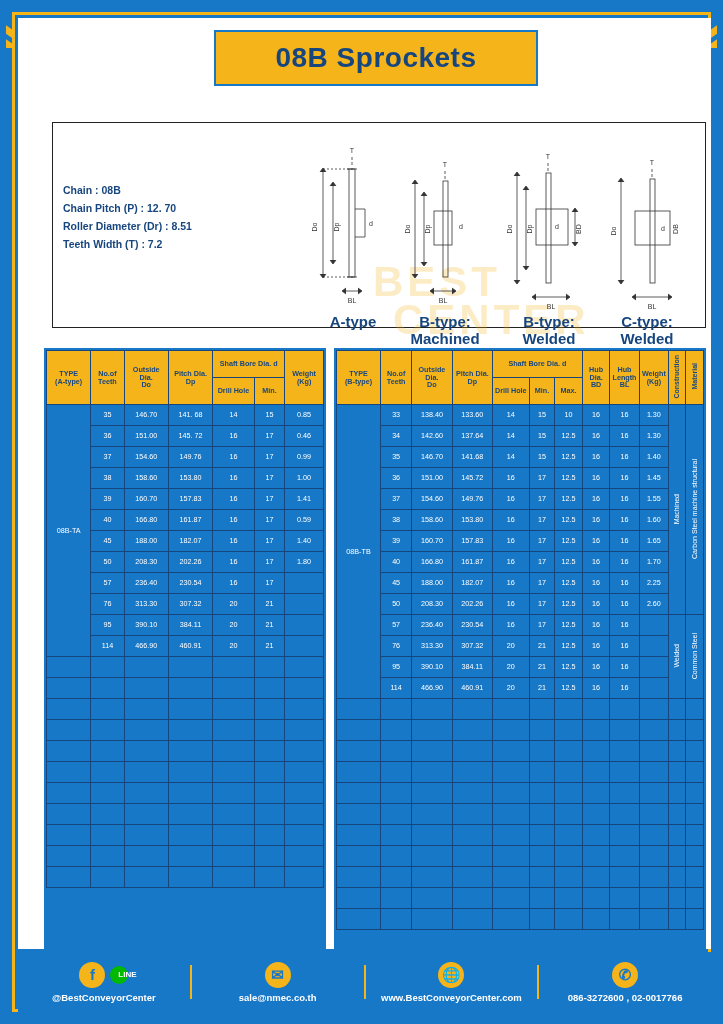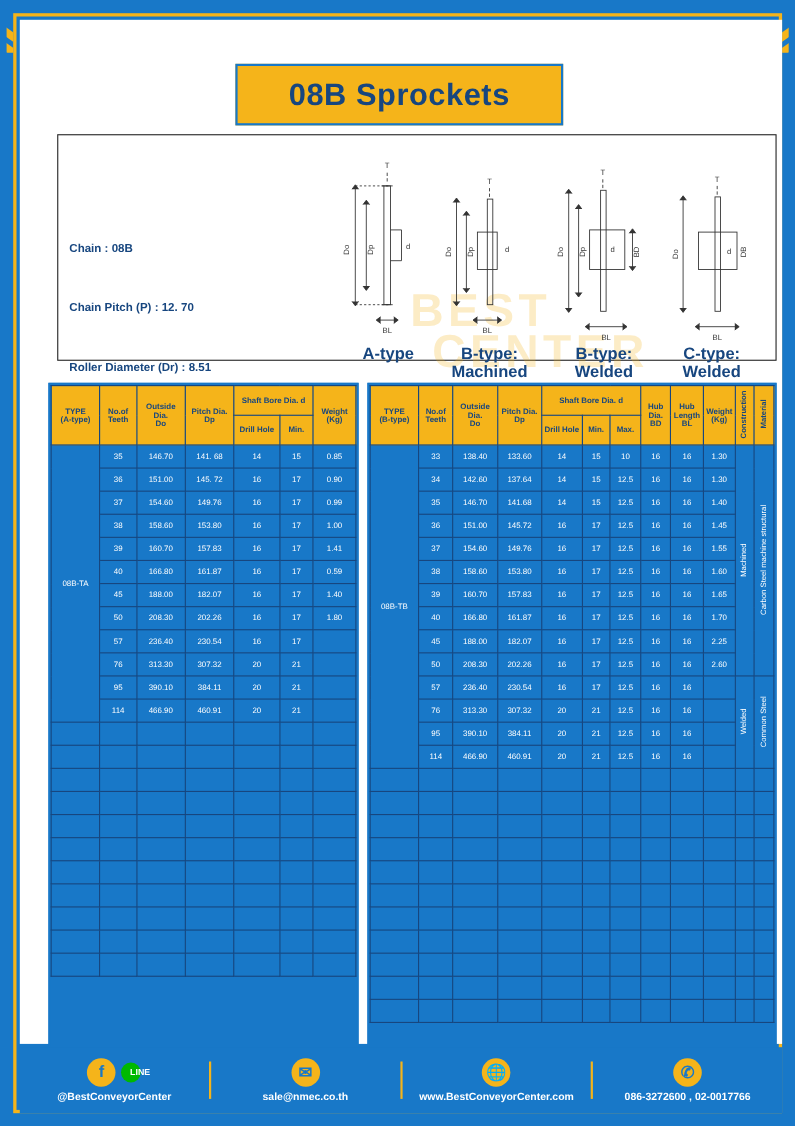--- a/index.html
+++ b/index.html
@@ -48,22 +48,22 @@
   .white-sheet {
     position: absolute;
     left: 3px; top: 3px;
     width: 693px; height: 931px;
     background: #ffffff;
   }
 
   
   .title-box {
     position: absolute;
-    left: 196px; top: 40px;
-    width: 298px; height: 56px;
+    left: 196px; top: 12px;
+    width: 324px; height: 56px;
     background: #f5b41a;
     border: 2px solid #1878c8;
     display: flex; align-items: center; justify-content: center;
   }
   .title-box span {
     font-size: 28px;
     font-weight: bold;
     color: #17467f;
     letter-spacing: 0.5px;
   }
@@ -77,21 +77,21 @@
     background: #fff;
   }
   .spec-list {
     position: absolute;
     left: 10px; top: 58px;
     color: #17467f;
     font-size: 10.5px;
     font-weight: bold;
     line-height: 18px;
   }
-  .spec-list div { white-space: nowrap; margin-top: 36px; }
+  .spec-list div { white-space: nowrap; }
 
   
   .watermark {
     position: absolute;
     left: 320px; top: 140px;
     font-size: 42px;
     font-weight: bold;
     color: rgba(245,180,26,0.25);
     letter-spacing: 4px;
     line-height: 38px;
@@ -360,21 +360,21 @@
                 <td>14</td>
                 <td>15</td>
                 <td>0.85</td>
               </tr>
               <tr>
                 <td>36</td>
                 <td>151.00</td>
                 <td>145. 72</td>
                 <td>16</td>
                 <td>17</td>
-                <td>0.90</td>
+                <td>0.46</td>
               </tr>
               <tr>
                 <td>37</td>
                 <td>154.60</td>
                 <td>149.76</td>
                 <td>16</td>
                 <td>17</td>
                 <td>0.99</td>
               </tr>
               <tr>

